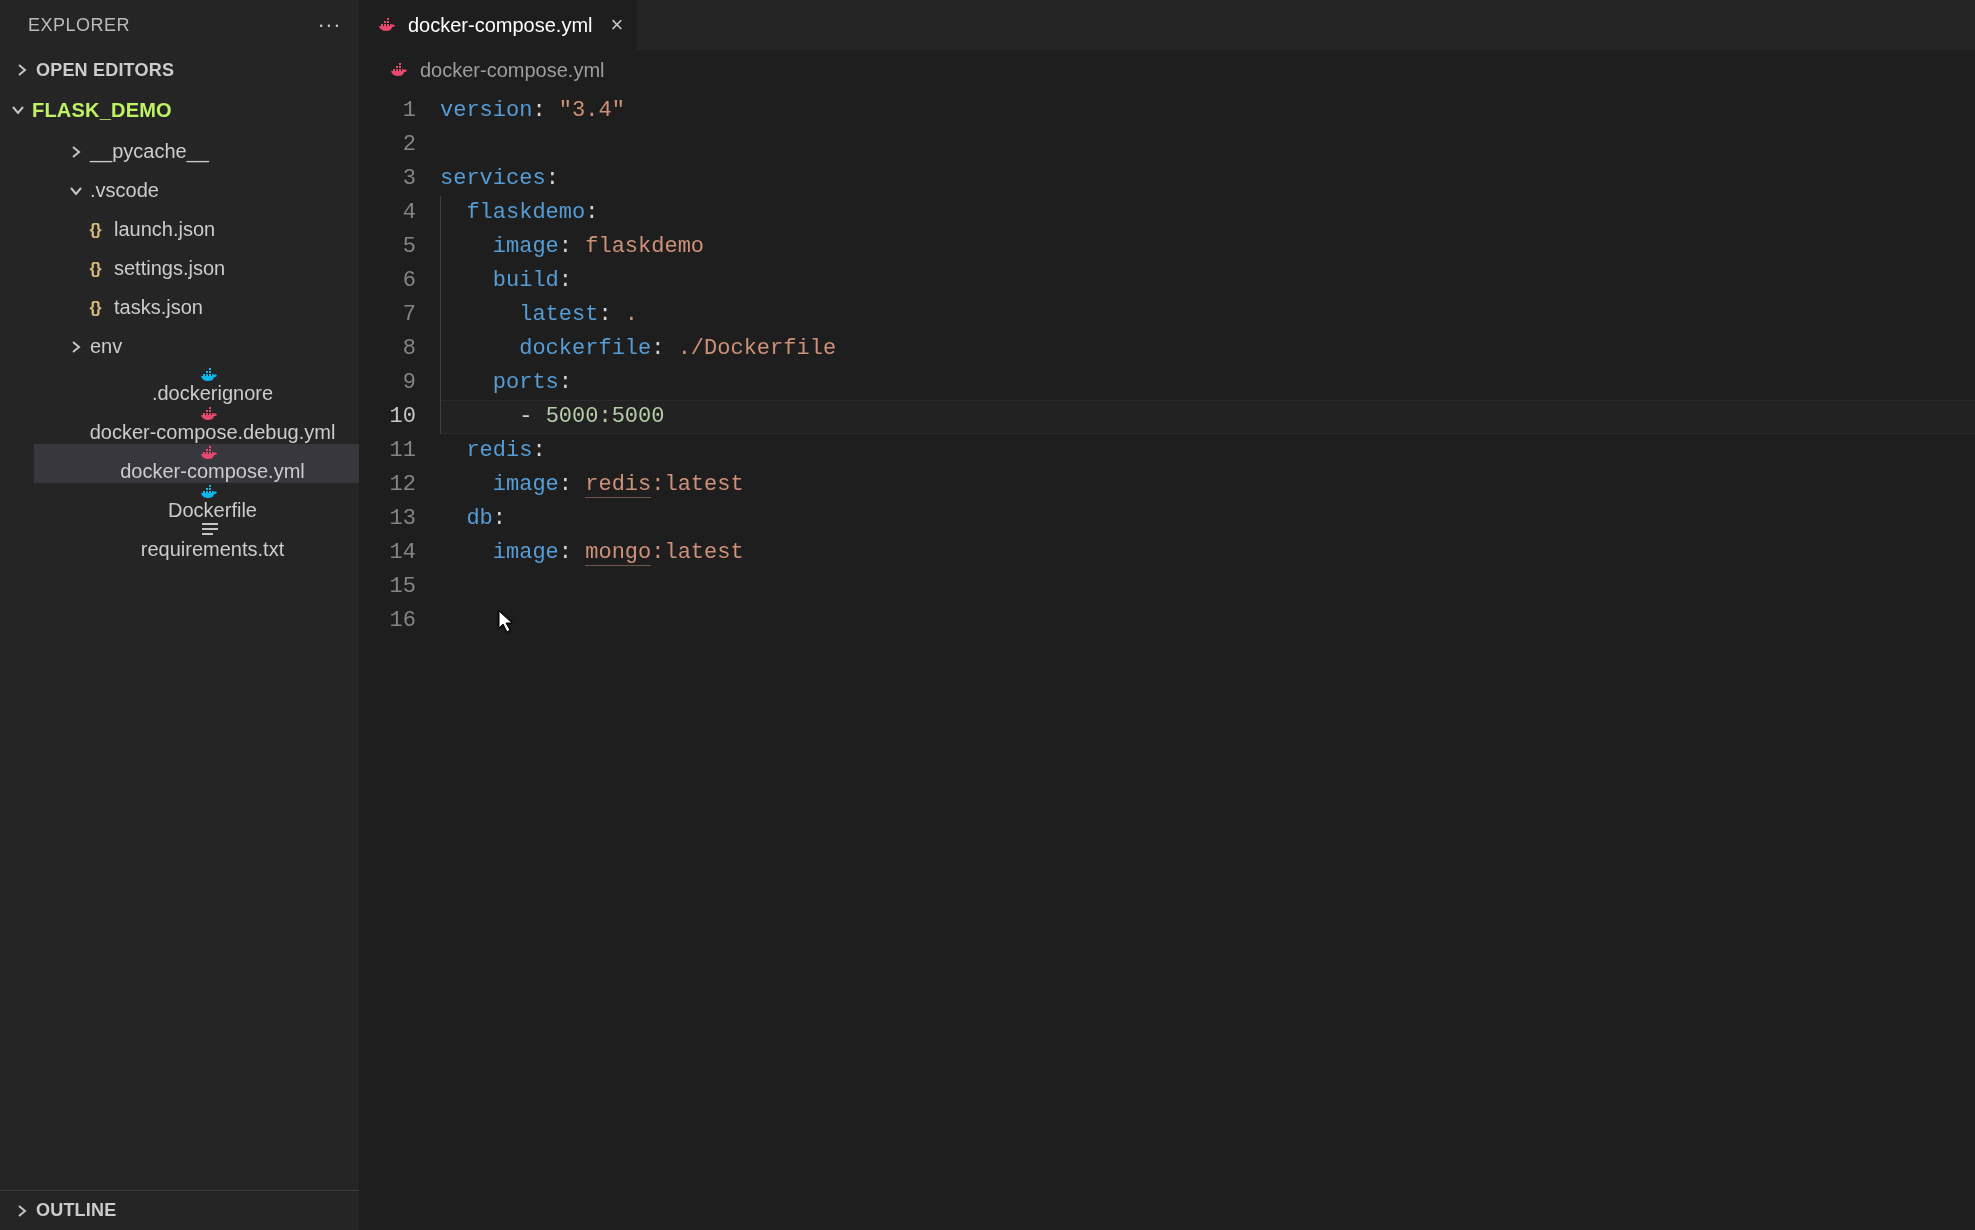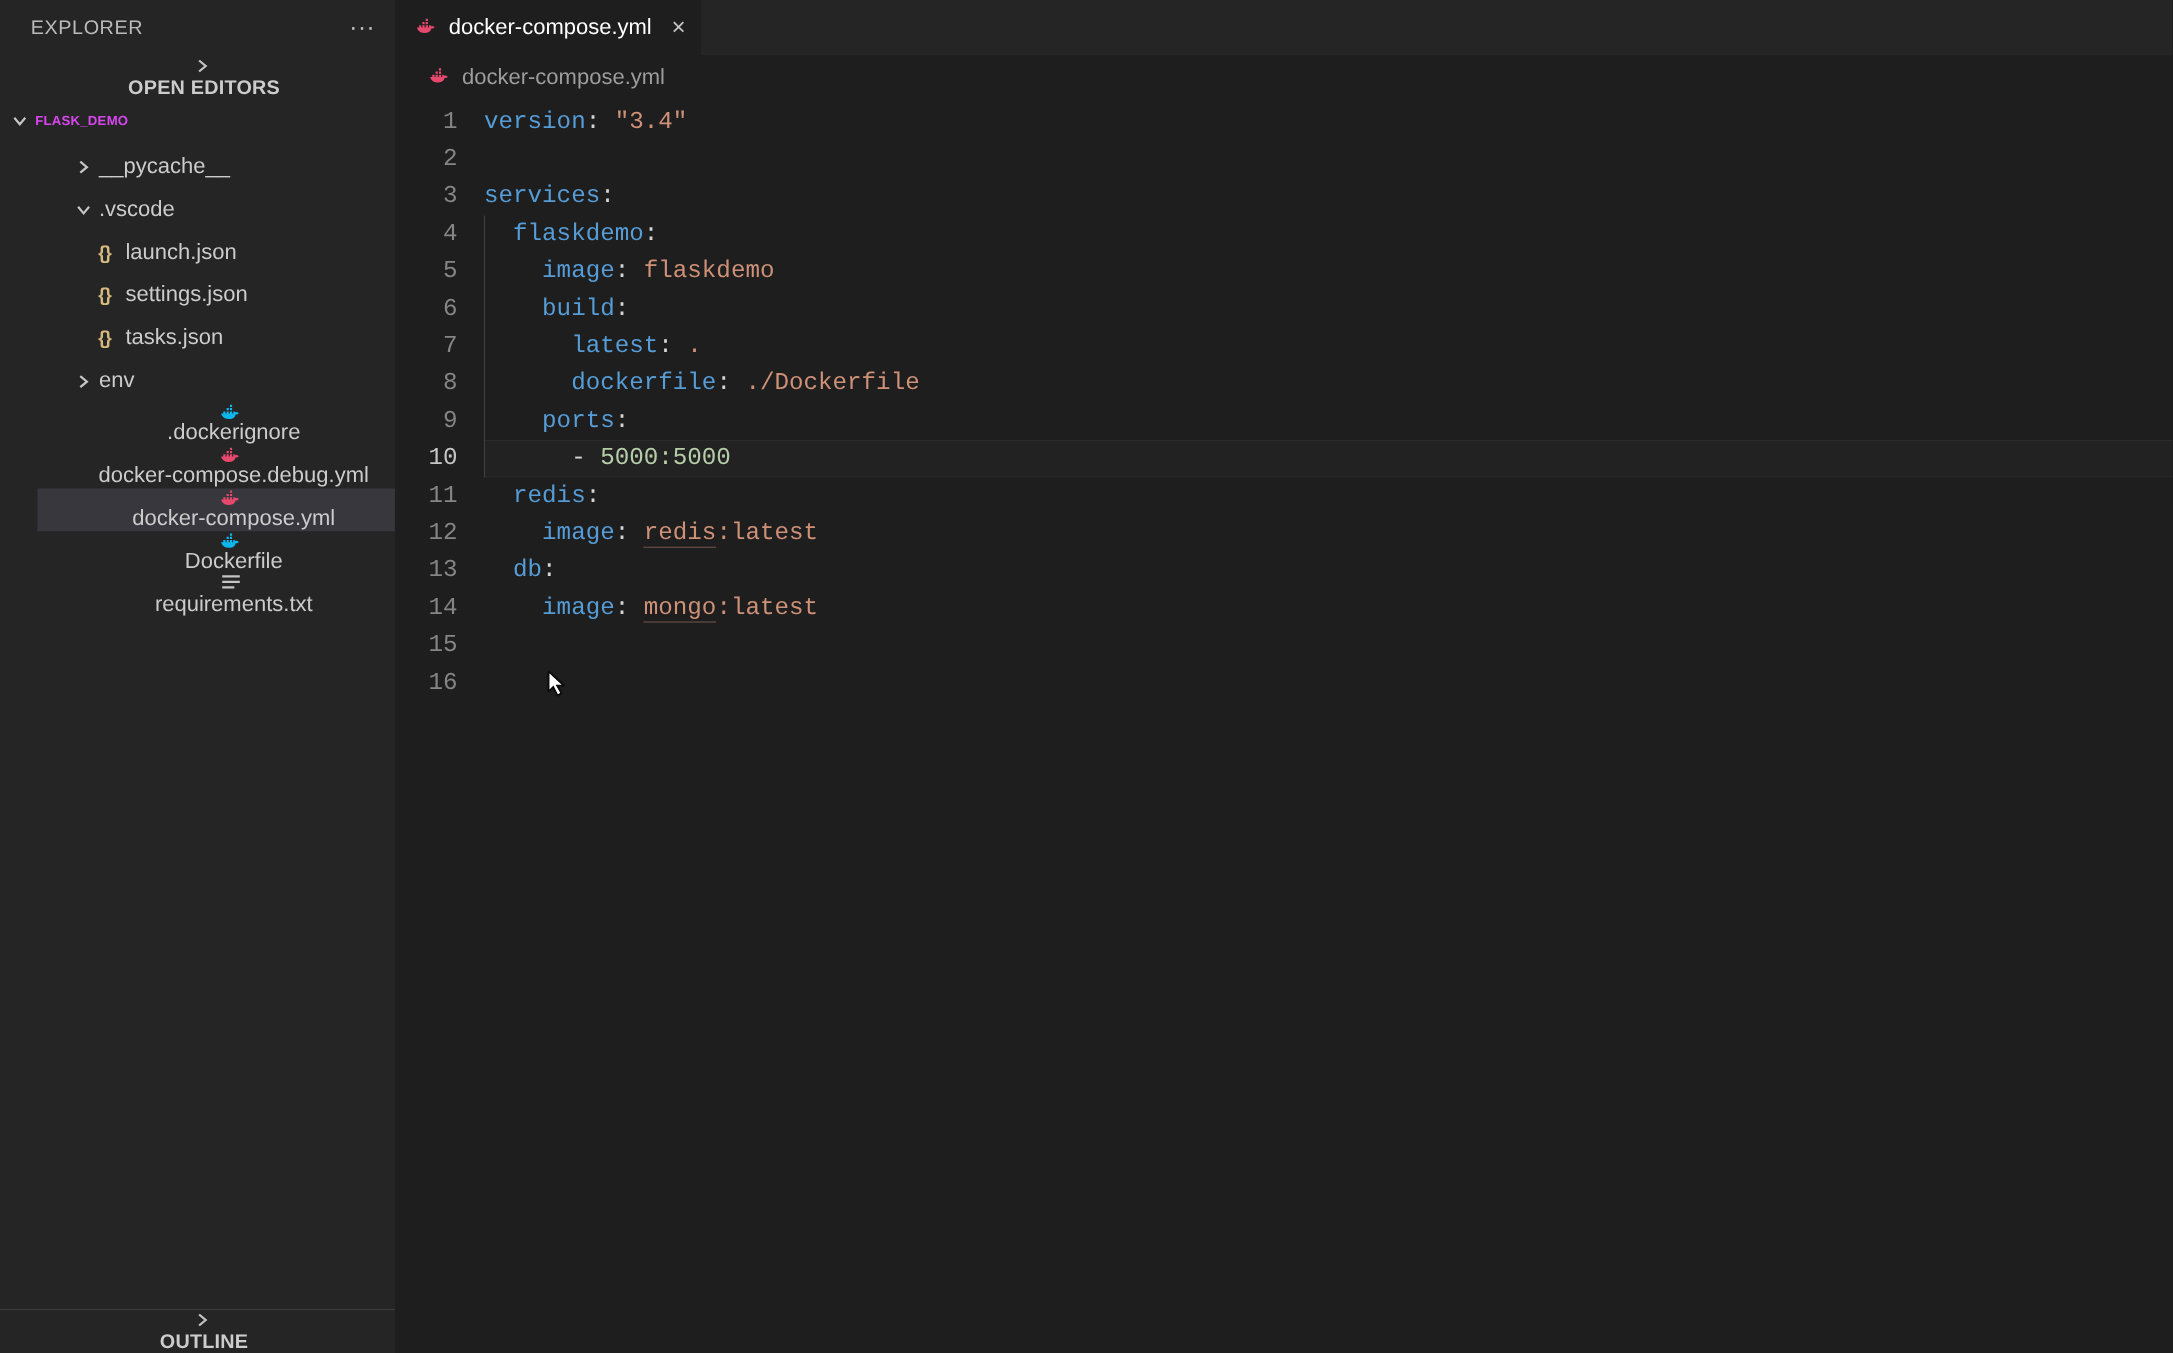--- a/index.html
+++ b/index.html
@@ -40,36 +40,35 @@
   .section-row {
     height: 40px;
     display: flex;
     align-items: center;
     padding-left: 12px;
     font-weight: 700;
     font-size: 18px;
     letter-spacing: 0.2px;
     color: #cccccc;
     cursor: pointer;
-    flex-direction: column;
   }
   .section-row.outline {
     margin-top: auto;
     border-top: 1px solid #3c3c3c;
   }
   
   .project-row {
     height: 40px;
     display: flex;
     align-items: center;
     padding-left: 8px;
     font-weight: 700;
-    font-size: 12px;
+    font-size: 20px;
     letter-spacing: 0.2px;
-    color: #d946ef;
+    color: #bef264;
     cursor: pointer;
   }
 
   
   .chevron {
     display: inline-flex;
     width: 20px;
     height: 20px;
     align-items: center;
     justify-content: center;

